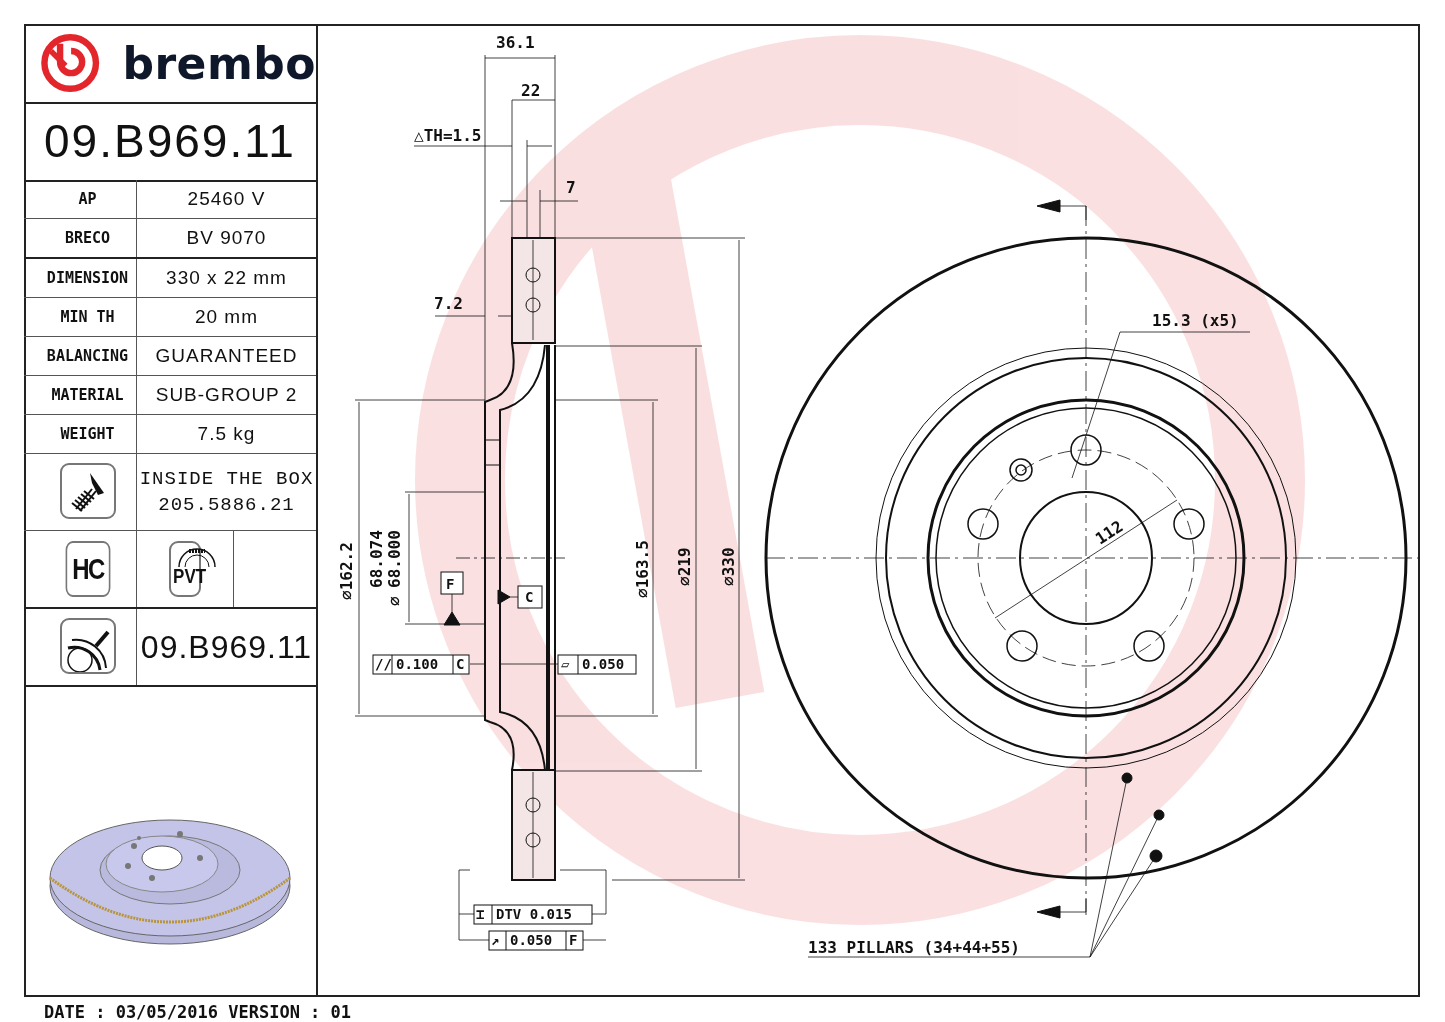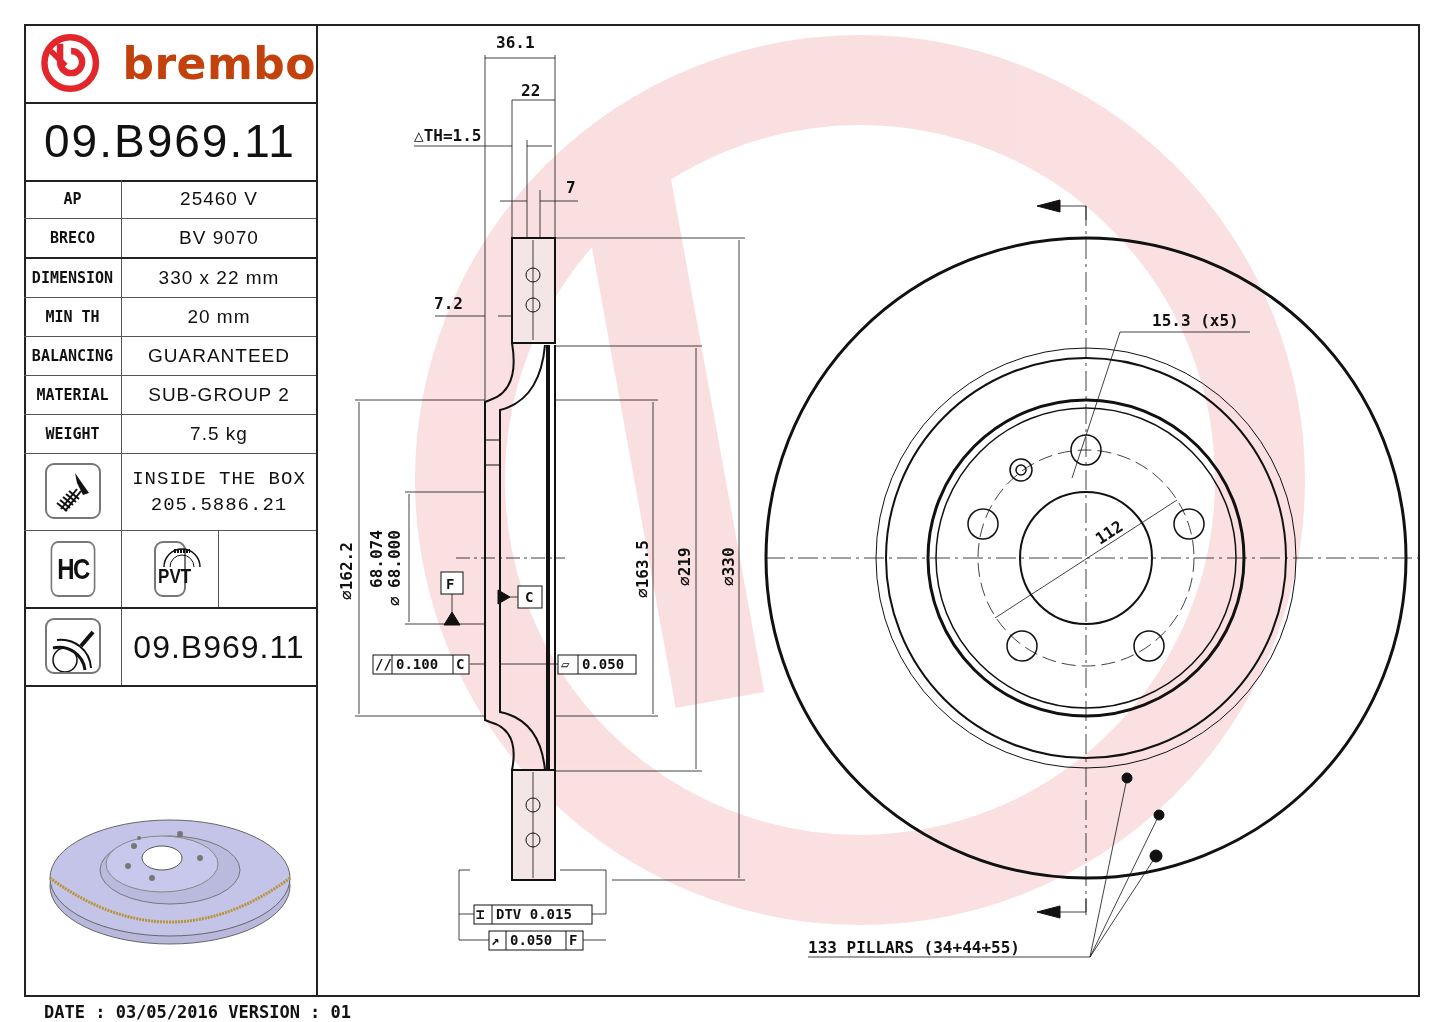--- a/index.html
+++ b/index.html
@@ -1,25 +1,25 @@
 <!DOCTYPE html>
 <html><head>
 <meta charset="utf-8">
 <style>
   html, body { margin:0; padding:0; background:#ffffff; }
   body { width:1445px; height:1022px; position:relative; overflow:hidden; font-family:"Liberation Sans", sans-serif; color:#111; }
   .frame { position:absolute; left:24px; top:24px; width:1396px; height:973px; border:2px solid #222; box-sizing:border-box; }
   .sidebar { position:absolute; left:24px; top:24px; width:294px; height:973px; border-right:2px solid #222; box-sizing:border-box; }
   .logo-row { position:absolute; left:0; top:0; width:292px; height:78px; border-bottom:2px solid #222; display:flex; align-items:center; }
-  .logo-text { color:#c2410c; font-size:44px; font-weight:bold; margin-left:20px; letter-spacing:0.5px; font-family:"DejaVu Sans", sans-serif; }
+  .logo-text { color:#0f172a; font-size:44px; font-weight:bold; margin-left:20px; letter-spacing:0.5px; font-family:"DejaVu Sans", sans-serif; }
   .part-row { position:absolute; left:0; top:78px; width:292px; height:78px; border-bottom:2px solid #222; display:flex; align-items:center; justify-content:center; }
   .part-no { font-family:"Liberation Sans", sans-serif; font-size:46px; letter-spacing:2px; }
   table.spec { position:absolute; left:0; top:156px; width:292px; border-collapse:collapse; }
   table.spec td { border-bottom:1px solid #555; height:38px; padding:0; text-align:center; vertical-align:middle; }
-  table.spec td.k { width:97px; border-right:1px solid #555; font-family:"DejaVu Sans Mono", monospace; font-weight:bold; font-size:15px; }
+  table.spec td.k { width:97px; border-right:1px solid #555; font-family:"DejaVu Sans Mono", monospace; font-weight:bold; font-size:15px;padding-left:15px; }
   table.spec td.v { font-size:19px; letter-spacing:1px; }
   table.spec tr.thick td { border-bottom:2px solid #222; }
   .iconbox { display:inline-block; width:52px; height:52px; border:2px solid #777; border-radius:9px; box-sizing:border-box; position:relative; background:#fff; }
   .bottom-img { position:absolute; left:0; top:742px; width:292px; height:229px; }
   .date { position:absolute; left:44px; top:1002px; font-family:"DejaVu Sans Mono", monospace; font-weight:bold; font-size:17px; }
   .drawing { position:absolute; left:318px; top:26px; width:1100px; height:969px; }
   .dim { font-family:"DejaVu Sans Mono", monospace; font-weight:bold; font-size:16px; fill:#111; }
   .fcf { font-family:"DejaVu Sans Mono", monospace; font-weight:bold; font-size:14px; fill:#111; }
 </style>
 </head>

